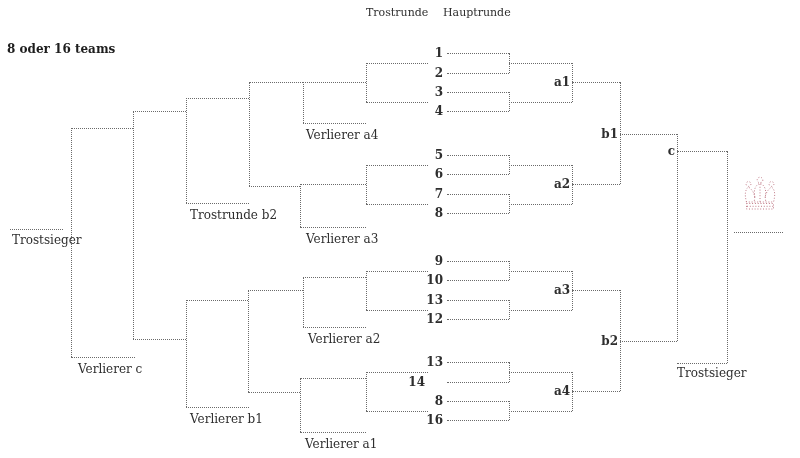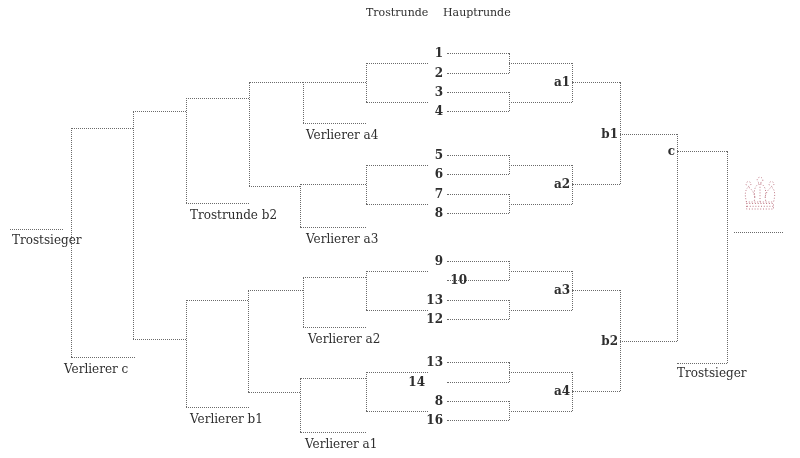--- a/index.html
+++ b/index.html
@@ -23,20 +23,21 @@
   .loser-label{position:absolute;font-size:12px;line-height:14px;white-space:nowrap;}
   .result-label{position:absolute;font-size:12px;line-height:14px;white-space:nowrap;}
   .crown{position:absolute;left:739px;top:176px;width:42px;height:36px;}
   .crown *{fill:none;stroke:var(--crown);stroke-width:1;stroke-dasharray:1 1.8;}
 </style>
 </head>
 <body>
 
 <div id="canvas">
 
+  <div class="subtitle">8 oder 16 teams</div>
   <div class="col-header" style="left:366px;">Trostrunde</div>
   <div class="col-header" style="left:443px;">Hauptrunde</div>
 
   <div id="lines">
       <div class="hline" style="left: 447px; top: 53px; width: 62px;"></div>
       <div class="hline" style="left: 447px; top: 73px; width: 62px;"></div>
       <div class="hline" style="left: 447px; top: 92px; width: 62px;"></div>
       <div class="hline" style="left: 447px; top: 111px; width: 62px;"></div>
       <div class="hline" style="left: 447px; top: 155px; width: 62px;"></div>
       <div class="hline" style="left: 447px; top: 174px; width: 62px;"></div>
@@ -130,21 +131,21 @@
 
   <span class="team-num" style="left:420px;top:44px;">1</span>
   <span class="team-num" style="left:420px;top:64px;">2</span>
   <span class="team-num" style="left:420px;top:83px;">3</span>
   <span class="team-num" style="left:420px;top:102px;">4</span>
   <span class="team-num" style="left:420px;top:146px;">5</span>
   <span class="team-num" style="left:420px;top:165px;">6</span>
   <span class="team-num" style="left:420px;top:185px;">7</span>
   <span class="team-num" style="left:420px;top:204px;">8</span>
   <span class="team-num" style="left:420px;top:252px;">9</span>
-  <span class="team-num" style="left:420px;top:271px;margin-left:24px;">10</span>
+  <span class="team-num" style="left:420px;top:271px;">10</span>
   <span class="team-num" style="left:420px;top:291px;">13</span>
   <span class="team-num" style="left:420px;top:310px;">12</span>
   <span class="team-num" style="left:420px;top:353px;">13</span>
   <span class="team-num" style="left:402px;top:373px;">14</span>
   <span class="team-num" style="left:420px;top:392px;">8</span>
   <span class="team-num" style="left:420px;top:411px;">16</span>
 
   <span class="match-label" style="left:540px;top:73px;">a1</span>
   <span class="match-label" style="left:540px;top:175px;">a2</span>
   <span class="match-label" style="left:540px;top:281px;">a3</span>
@@ -152,21 +153,21 @@
   <span class="match-label" style="left:588px;top:125px;">b1</span>
   <span class="match-label" style="left:588px;top:332px;">b2</span>
   <span class="match-label" style="left:645px;top:142px;">c</span>
 
   <span class="loser-label" style="left:306px;top:128px;">Verlierer a4</span>
   <span class="loser-label" style="left:306px;top:232px;">Verlierer a3</span>
   <span class="loser-label" style="left:190px;top:208px;">Trostrunde b2</span>
   <span class="loser-label" style="left:308px;top:332px;">Verlierer a2</span>
   <span class="loser-label" style="left:305px;top:437px;">Verlierer a1</span>
   <span class="loser-label" style="left:190px;top:412px;">Verlierer b1</span>
-  <span class="loser-label" style="left:64px;top:362px;text-align:center;">Verlierer c</span>
+  <span class="loser-label" style="left:78px;top:362px;text-align:center;">Verlierer c</span>
 
   <span class="result-label" style="left:12px;top:233px;">Trostsieger</span>
   <span class="result-label" style="left:677px;top:366px;">Trostsieger</span>
 
   <svg class="crown" viewBox="0 0 42 36" aria-hidden="true">
     <circle cx="9.5" cy="8" r="2.4"></circle>
     <circle cx="21" cy="4" r="2.8"></circle>
     <circle cx="32.5" cy="8" r="2.4"></circle>
     <path d="M7.5 26 C5.5 19 6 13.5 9.5 11 C13 13.5 15.2 17 15.8 21 C14.2 14 16.5 9 21 7.2 C25.5 9 27.8 14 26.2 21 C26.8 17 29 13.5 32.5 11 C36 13.5 36.5 19 34.5 26 Z"></path>
     <path d="M21 8 L21 26"></path>

